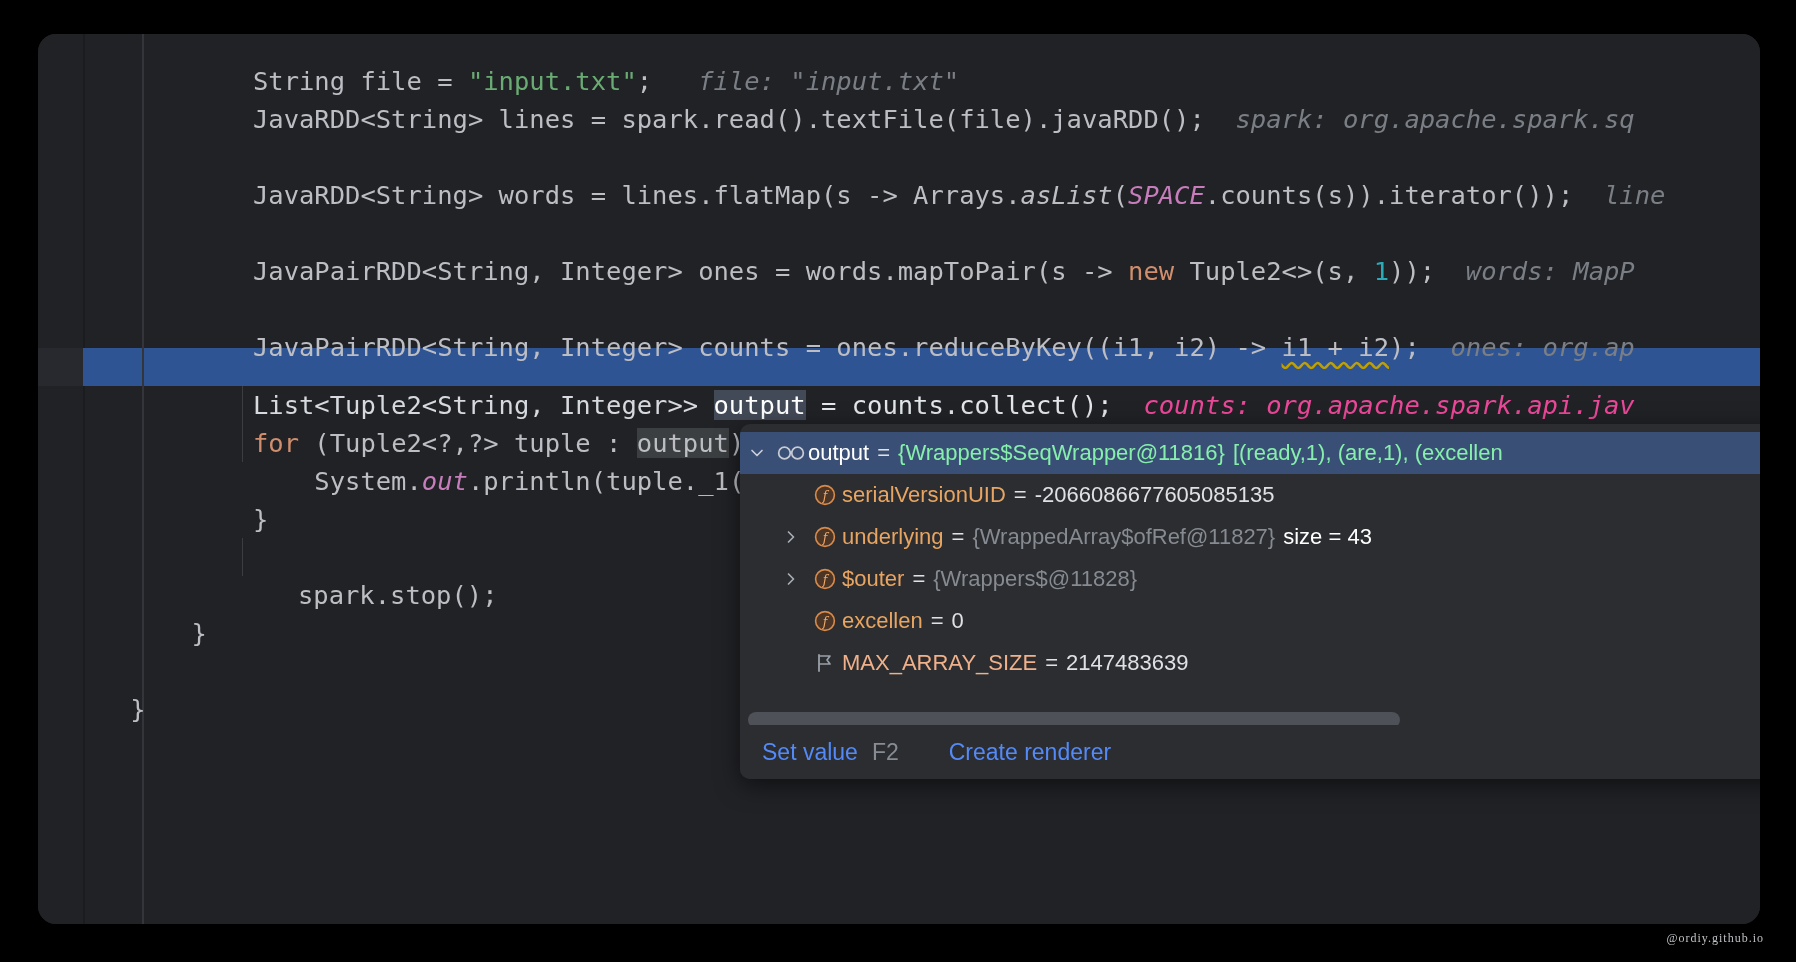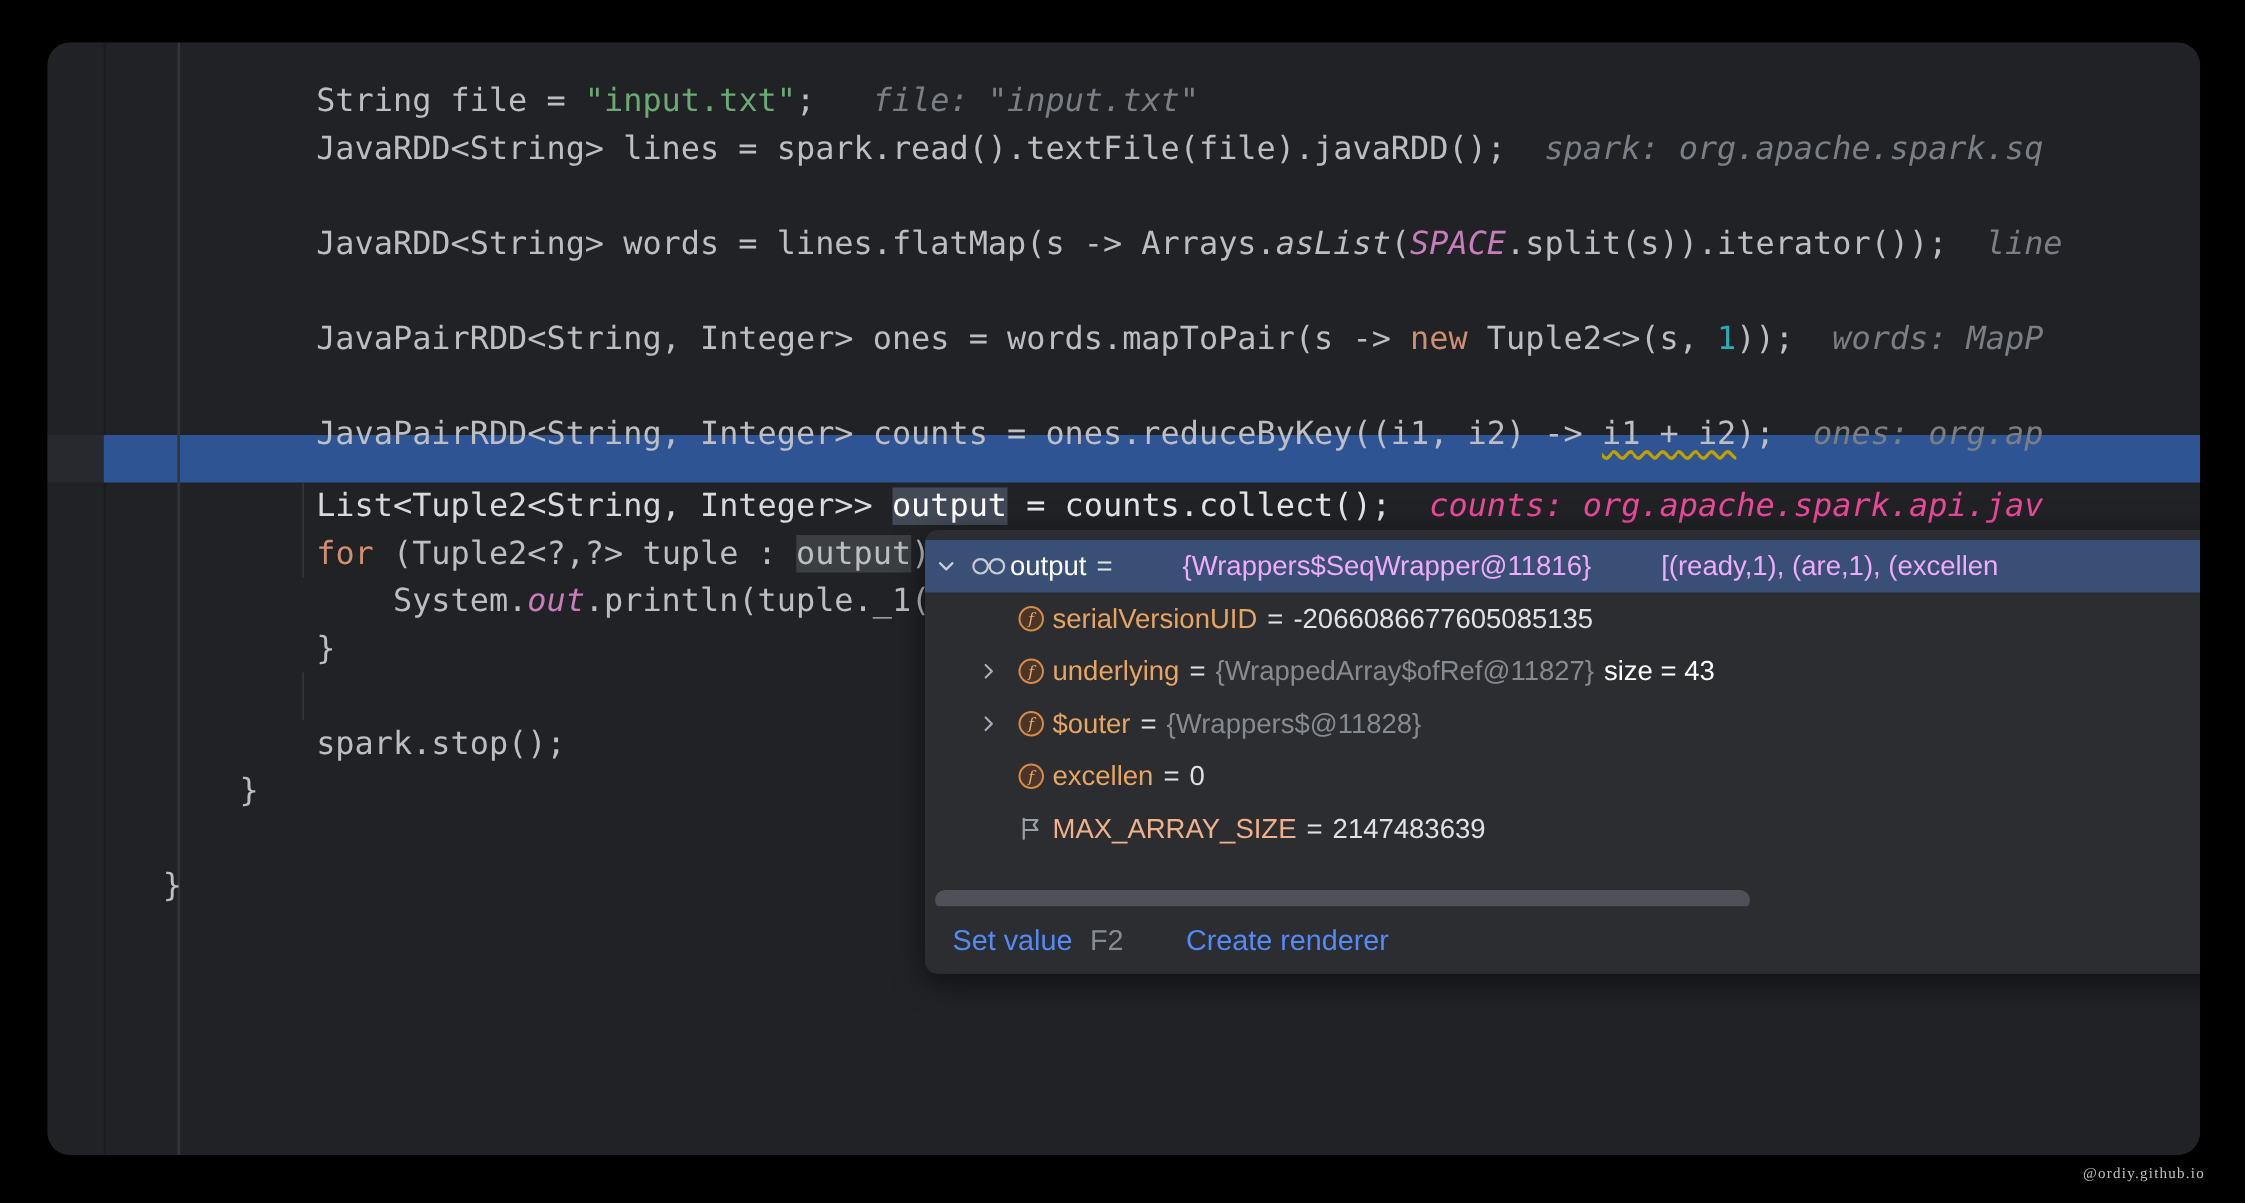--- a/index.html
+++ b/index.html
@@ -134,21 +134,21 @@
   .ico-field   { width: 24px; height: 24px; }
   .ico-flag    { width: 22px; height: 22px; }
 
   .nm-var   { color: #ffffff; }
   .nm-field { color: #e8a562; }
   .nm-static{ color: #f0b08a; }
   .eq       { color: #dfe1e5; padding: 0 8px; }
   .val-num  { color: #dfe1e5; }
   .val-ref  { color: #868a91; }
   .val-tail { color: #ffffff; }
-  .val-sel  { color: #f0abfc; margin-left: 48px; }
+  .val-sel  { color: #86efac; }
 
   
   .popup-hscroll-track {
     position: absolute; left: 0; right: 0; top: 281px; height: 32px;
     background: #2b2d30;
   }
   .popup-hscroll-thumb {
     position: absolute; left: 8px; top: 7px;
     width: 652px; height: 16px;
     background: #4e5157;
@@ -200,21 +200,21 @@
 
     <div class="code-line" style="top:-10px; left:0px;">
       <span style="color:#bcbec4;">        String file = </span><span class="str">"input.txt"</span><span>;   </span><span class="hint">file: "input.txt"</span>
     </div>
 
     <div class="code-line" style="top:28px; left:0px;">
       <span>        JavaRDD&lt;String&gt; lines = spark.read().textFile(file).javaRDD();  </span><span class="hint">spark: org.apache.spark.sq</span>
     </div>
 
     <div class="code-line" style="top:104px; left:0px;">
-      <span>        JavaRDD&lt;String&gt; words = lines.flatMap(s -&gt; Arrays.</span><span class="stat" style="color:#bcbec4;font-style:italic;">asList</span><span>(</span><span class="stat">SPACE</span><span>.split(s)).iterator());  </span><span class="hint">line</span>
+      <span>        JavaRDD&lt;String&gt; words = lines.flatMap(s -&gt; Arrays.</span><span class="stat" style="color:#bcbec4;font-style:italic;">asList</span><span>(</span><span class="stat">SPACE</span><span>.counts(s)).iterator());  </span><span class="hint">line</span>
     </div>
 
     <div class="code-line" style="top:180px; left:0px;">
       <span>        JavaPairRDD&lt;String, Integer&gt; ones = words.mapToPair(s -&gt; </span><span class="kw">new</span><span> Tuple2&lt;&gt;(s, </span><span class="num">1</span><span>));  </span><span class="hint">words: MapP</span>
     </div>
 
     <div class="code-line" style="top:256px; left:0px;">
       <span>        JavaPairRDD&lt;String, Integer&gt; counts = ones.reduceByKey((i1, i2) -&gt; </span><span class="err-underline">i1 + i2</span><span>);  </span><span class="hint">ones: org.ap</span>
     </div>
 
@@ -227,21 +227,21 @@
     </div>
 
     <div class="code-line" style="top:390px; left:0px;">
       <span>            System.</span><span class="stat">out</span><span>.println(tuple._1()</span>
     </div>
 
     <div class="code-line" style="top:428px; left:0px;">
       <span>        }</span>
     </div>
 
-    <div class="code-line" style="top:504px; left:0px;">
+    <div class="code-line" style="top:504px; left:0px;padding-left:45px;">
       <span>        spark.stop();</span>
     </div>
 
     <div class="code-line" style="top:542px; left:0px;">
       <span>    }</span>
     </div>
 
     <div class="code-line" style="top:618px; left:0px;">
       <span>}</span>
     </div>

